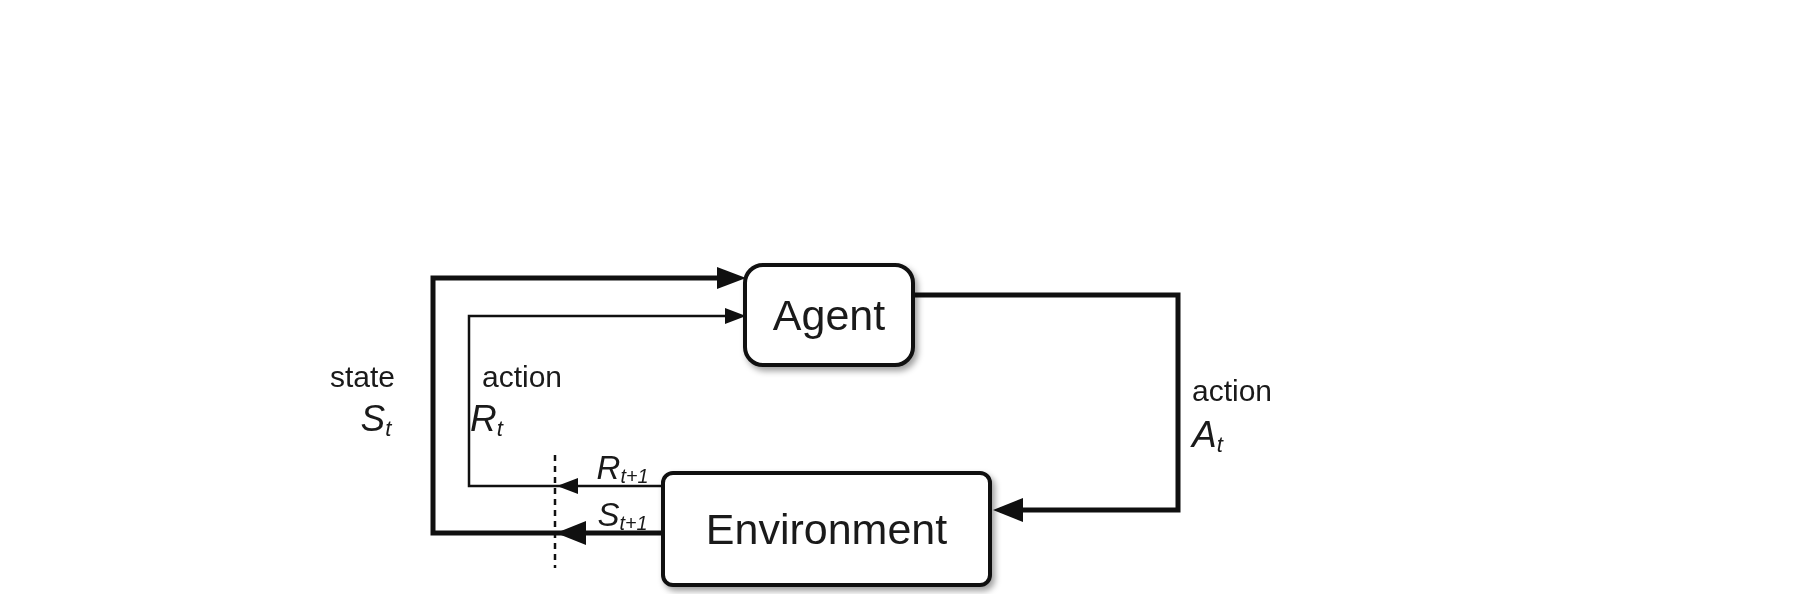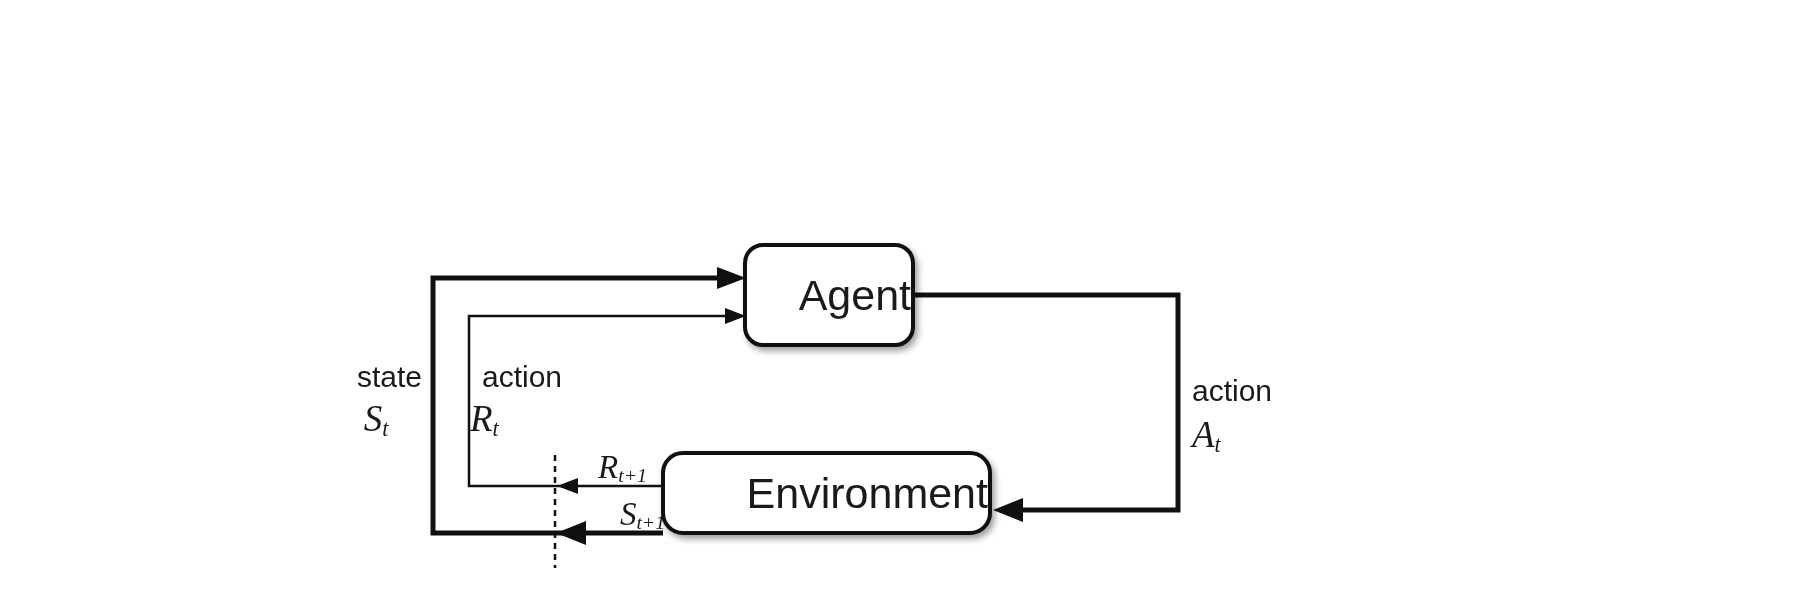--- a/index.html
+++ b/index.html
@@ -34,67 +34,68 @@
     width: 1820px;
     height: 594px;
   }
   .node-box {
     position: absolute;
     box-sizing: border-box;
     background: var(--boxfill, #ffffff);
     border: 4px solid var(--line, #101010);
     display: flex;
     align-items: center;
-    justify-content: flex-end;
+    justify-content: center;
     box-shadow: 3px 4px 6px rgba(0,0,0,0.38);
+    margin-top: 20px;
   }
   #agent-box {
     left: 743px;
     top: 243px;
     width: 172px;
     height: 104px;
     border-radius: 20px;
   }
   #environment-box {
     left: 661px;
     top: 451px;
     width: 331px;
-    height: 84px;
-    border-radius: 22px;
+    height: 116px;
+    border-radius: 12px;
   }
   .node-label {
     font-size: 43px;
     color: #1a1a1a;
   }
   .word-label {
     position: absolute;
     font-size: 30px;
     color: #1a1a1a;
     line-height: 1;
   }
   .math-label {
     position: absolute;
-    font-family: Liberation Serif, serif;
+    font-family: Liberation Sans, sans-serif;
     font-style: italic;
     font-size: 37px;
     color: #1a1a1a;
     line-height: 1;
   }
   .math-label .sub,
   .math-small .sub {
     font-size: 0.6em;
     font-style: italic;
     position: relative;
     bottom: -0.22em;
     letter-spacing: 0;
   }
   .math-small {
     font-size: 33px;
   }
-  .align-right { text-align: right; }
+  .align-right { text-align: left; }
   .align-center { text-align: center; }
 </style>
 </head>
 <body>
 
 <div id="canvas" style="--bg: #ffffff; --line: #101010; --text: #1a1a1a; --boxfill: #ffffff;">
 
 
   <svg id="diagram-lines" viewBox="0 0 1820 594" xmlns="http://www.w3.org/2000/svg">
 
@@ -128,15 +129,15 @@
   <div class="word-label" style="left:482px; top:362px;">action</div>
 
   <div class="math-label" style="left:470px; top:400px;"><span>R</span><span class="sub">t</span></div>
 
   <div class="word-label" style="left:1192px; top:376px;">action</div>
 
   <div class="math-label" style="left:1192px; top:416px;"><span>A</span><span class="sub">t</span></div>
 
   <div class="math-label math-small align-center" style="left:570px; top:451px; width:105px;"><span>R</span><span class="sub">t+1</span></div>
 
-  <div class="math-label math-small align-center" style="left:590px; top:498px; width:105px;"><span>S</span><span class="sub">t+1</span></div>
+  <div class="math-label math-small align-center" style="left:570px; top:498px; width:105px;"><span>S</span><span class="sub">t+1</span></div>
 
 </div>
 
 </body></html>

